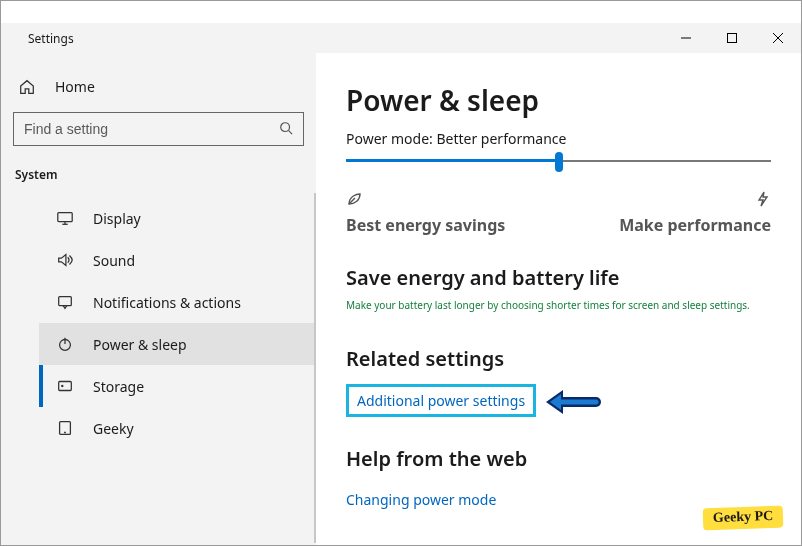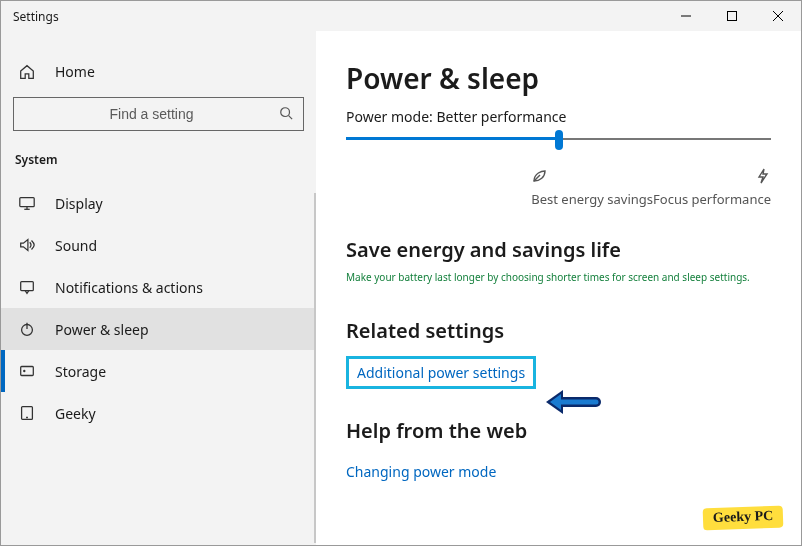--- a/index.html
+++ b/index.html
@@ -8,21 +8,21 @@
     font-family: "Segoe UI", system-ui, sans-serif;
     font-size: 14px; color: #1b1b1b; background: #fff;
   }
   .window {
     width: 802px; height: 546px; display: flex; flex-direction: column;
     border: 1px solid #999; background: #fff; position: relative;
   }
   
   .titlebar {
     height: 30px; display: flex; align-items: center; justify-content: space-between;
-    padding-left: 12px; background: #f3f3f3;
+    padding-left: 27px; background: #f3f3f3; margin-top: 22px;
   }
   .titlebar .title { font-size: 12px; }
   .win-controls { display: flex; }
   .win-btn {
     width: 46px; height: 30px; display: flex; align-items: center; justify-content: center;
     font-family: inherit; font-size: 12px;
   }
   .win-btn svg { width: 10px; height: 10px; }
   
   .body { flex: 1; display: flex; min-height: 0; }
@@ -31,41 +31,41 @@
     display: flex; flex-direction: column;
   }
   .content {
     flex: 1; padding: 28px 30px 0 30px;
     overflow: hidden;
     position: relative;
   }
   
   .home-row {
     display: flex; align-items: center; gap: 18px;
-    padding: 8px 16px; margin: 11px 0 8px 0;
+    padding: 8px 16px; margin: 4px 0 8px 0;
   }
   .icon-slot { width: 20px; display: flex; justify-content: center; align-items: center; }
   .icon-slot svg { width: 18px; height: 18px; stroke: #333; fill: none; stroke-width: 1.4; }
   
   .search {
     margin: 0 12px 14px 12px;
     display: flex; align-items: center;
     border: 1px solid #666; height: 34px; padding: 0 10px;
     background: #f3f3f3;
   }
   .search input {
     flex: 1; border: none; outline: none; background: transparent;
-    font-size: 14px; color: #6d28d9; text-align: center;
+    font-size: 14px; color: #6d28d9;
   }
   .search input::placeholder { color: #5a5a5a; }
   .search .sicon svg { width: 14px; height: 14px; stroke: #555; fill: none; stroke-width: 1.4; }
   
   .section-label { font-weight: 600; padding: 6px 14px 14px 14px; font-size: 12px; }
   
-  .nav { position: relative; flex:1; overflow:hidden;}
+  .nav { position: relative; flex:1; overflow:hidden;margin-left:38px;}
   .nav-item {
     display: flex; align-items: center; gap: 18px;
     padding: 0 16px; height: 42px;
   }
   .nav-item.selected { background: #e1e1e1; }
   .sel-bar {
     position: absolute; left: 0; width: 4px; height: 42px; background: #0067c0;
   }
   .nav-label { font-size: 14px; }
   
@@ -81,21 +81,21 @@
   .track-left {
     position: absolute; top: 11px; left: 0; height: 3px; width: 50%; background: #0078d4;
   }
   .track-right {
     position: absolute; top: 12px; right: 0; height: 1.5px; width: 50%; background: #777;
   }
   .thumb {
     position: absolute; top: 4px; left: calc(50% - 4px);
     width: 8px; height: 20px; background: #0078d4; border-radius: 4px;
   }
-  .slider-labels { display: flex; justify-content: flex-end; font-size: 13px; color: #555; margin-bottom: 28px;}
+  .slider-labels { display: flex; justify-content: space-between; font-size: 16px; color: #555; margin-bottom: 28px; font-weight: bold;}
   .slab { display: flex; flex-direction: column; gap: 2px; }
   .slab svg { width: 16px; height: 16px; stroke: #555; fill: none; stroke-width: 1.4; }
   .slab.right { align-items: flex-end; }
   .help-text { font-size: 10px; color: #15803d; margin-bottom: 32px; line-height: 1.35; }
   .link { color: #0067c0; font-size: 14px; display: inline-block; }
   .related-link-wrap {
     display: inline-block; border: 3px solid #19b4e0; border-radius: 0;
     padding: 4px 8px; margin-top: 4px;
   }
   
@@ -238,25 +238,25 @@
               </svg>
           </span>
           <span>Best energy savings</span>
         </div>
         <div class="slab right">
           <span>
             <svg viewBox="0 0 16 16">
                 <path d="M9 1 L4 9 H8 L6 15 L12 6 H8 Z"></path>
               </svg>
           </span>
-          <span>Focus performance</span>
+          <span>Make performance</span>
         </div>
       </div>
 
-      <h2>Save energy and savings life</h2>
+      <h2>Save energy and battery life</h2>
       <div class="help-text">Make your battery last longer by choosing shorter times for screen and sleep settings.</div>
 
       <h2>Related settings</h2>
       <div class="related-link-wrap">
         <a class="link">Additional power settings</a>
       </div>
 
       <div style="height:28px"></div>
       <h2>Help from the web</h2>
       <div style="height:10px"></div>

